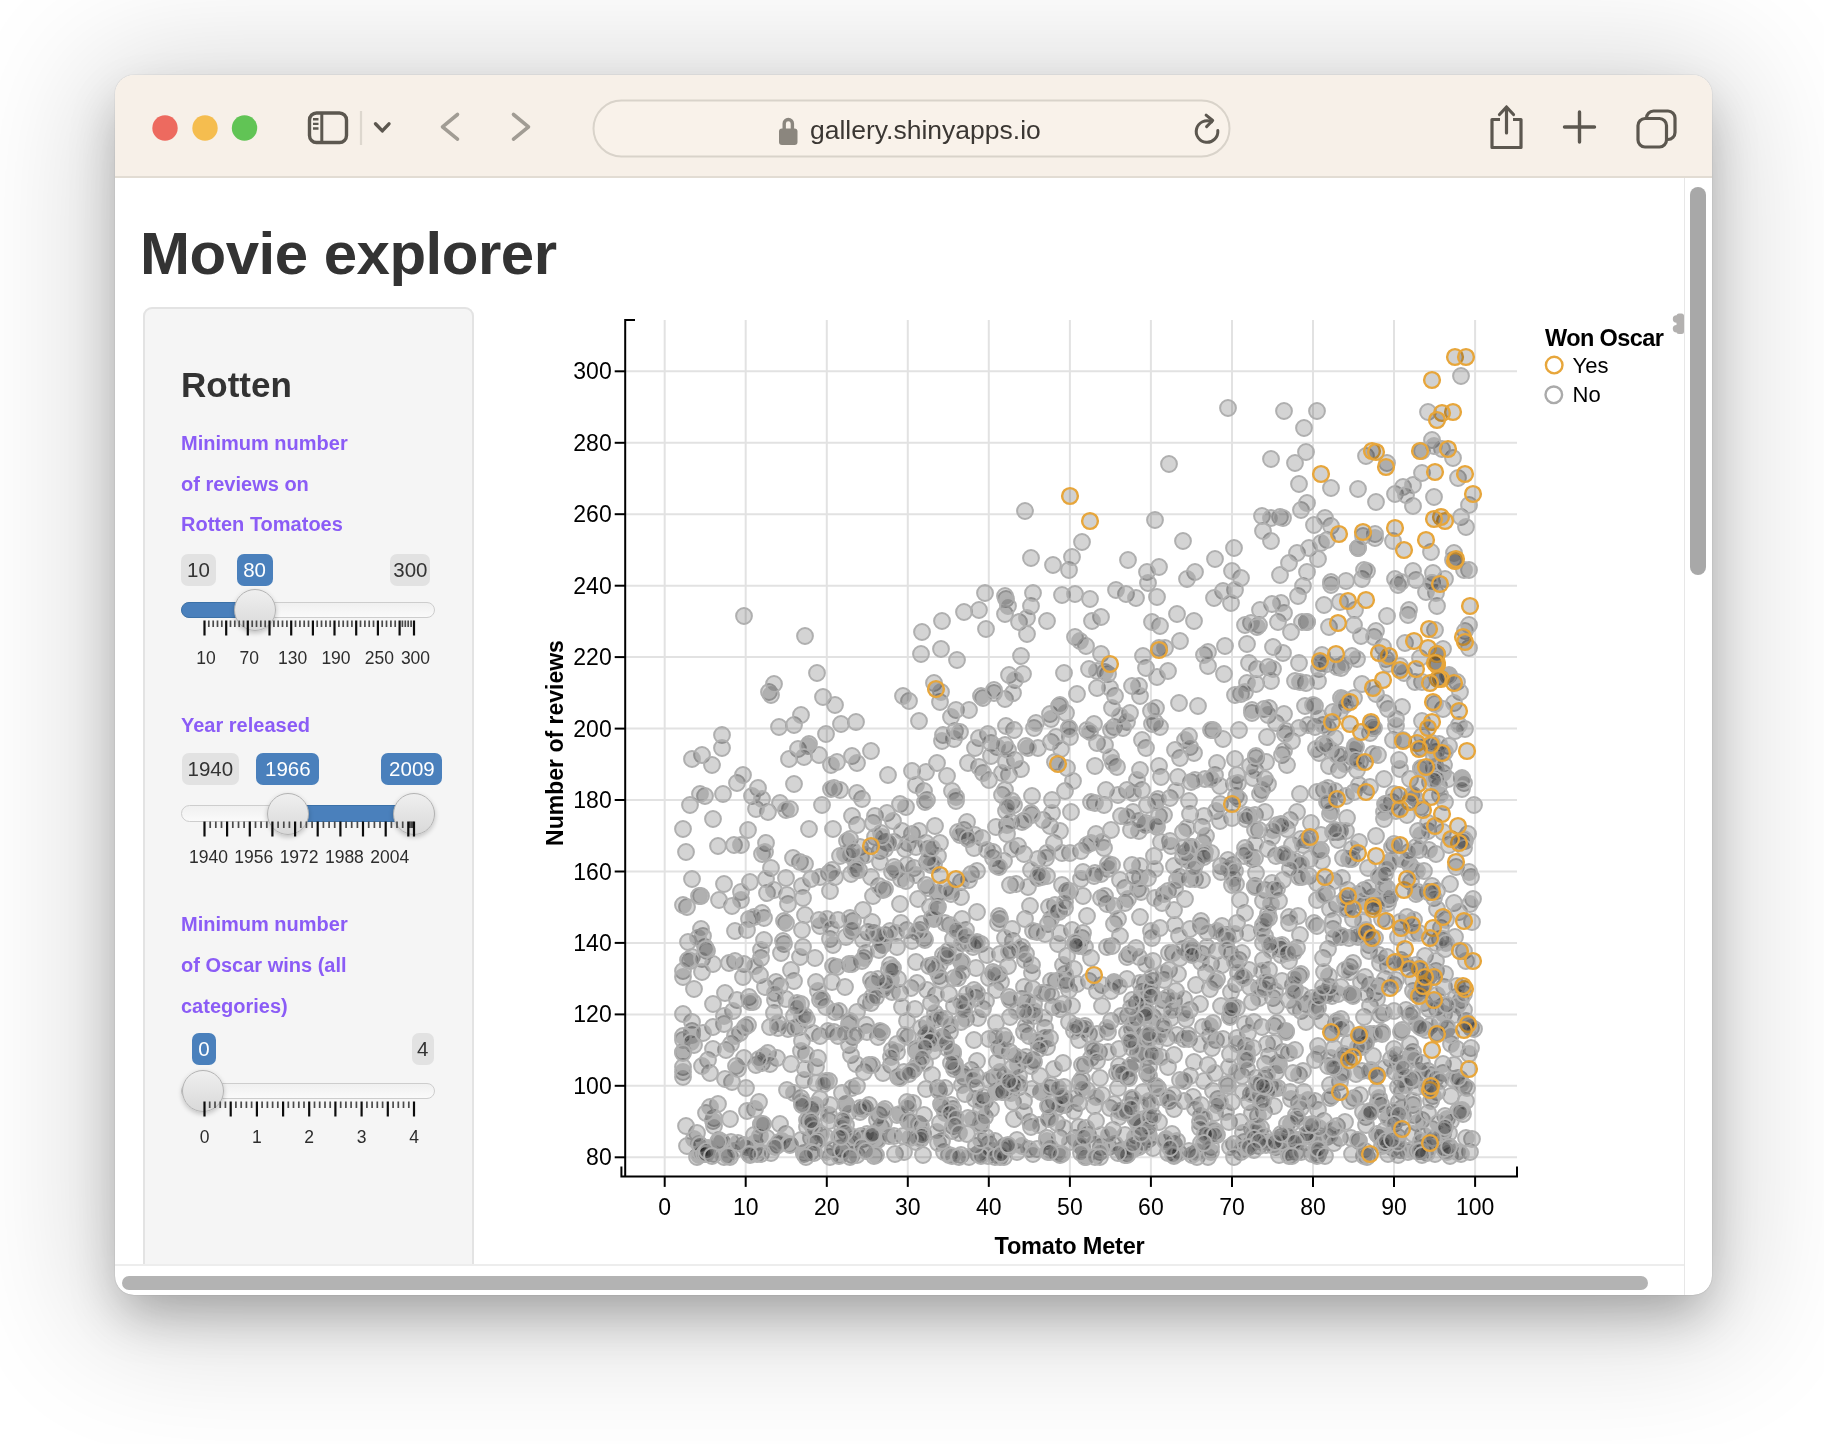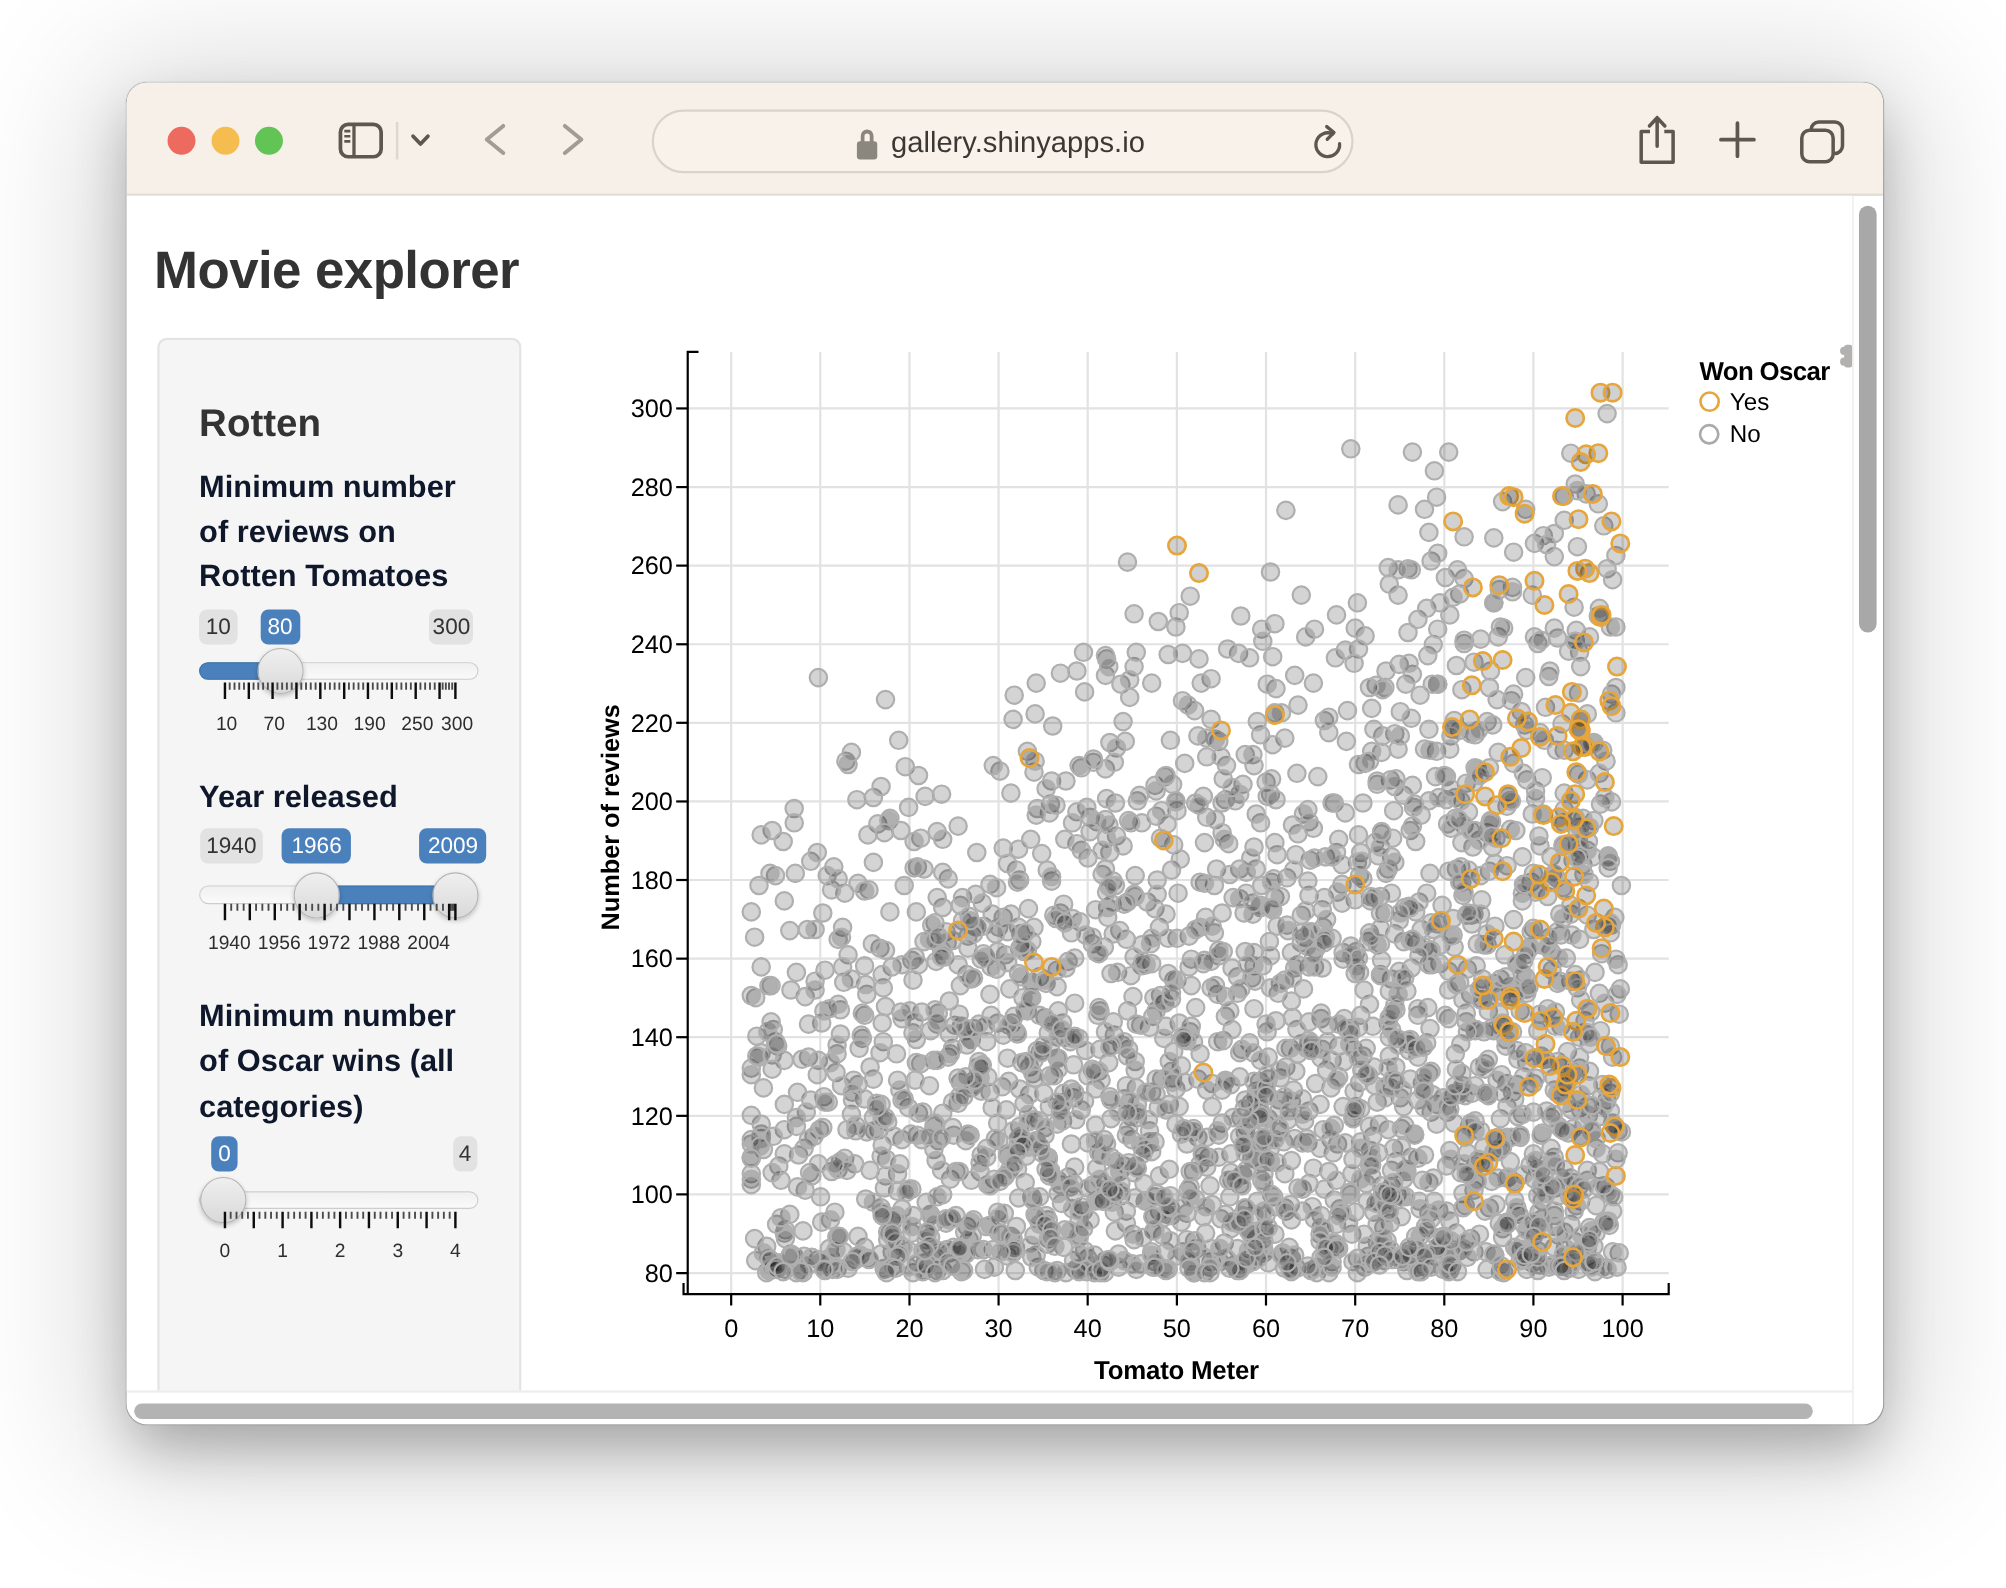--- a/index.html
+++ b/index.html
@@ -1,24 +1,24 @@
 <!DOCTYPE html>
 <html><head><meta charset="utf-8"><style>
 *{margin:0;padding:0;box-sizing:border-box}
 html,body{width:1824px;height:1444px;background:#fff;overflow:hidden;font-family:"Liberation Sans",sans-serif}
 .window{position:absolute;left:115px;top:75px;width:1597px;height:1220px;border-radius:19px;
  background:#fff;overflow:hidden;
  box-shadow:0 24px 50px -6px rgba(0,0,0,0.28),0 14px 130px 28px rgba(0,0,0,0.16),0 0 1px rgba(0,0,0,0.35)}
 .toolbar{position:absolute;left:0;top:0;width:1597px;height:103px;background:#f7f0e8;border-bottom:2px solid #e2dcd3}
 .content{position:absolute;left:0;top:103px;width:1569px;height:1086px;overflow:hidden;background:#fff}
-.h1{position:absolute;left:25px;top:40.5px;font-size:48px;font-weight:700;color:#333;letter-spacing:-0.5px}
+.h1{position:absolute;left:25px;top:40.5px;font-size:60px;font-weight:700;color:#333;letter-spacing:-0.5px}
 .panel{position:absolute;left:27.5px;top:129px;width:331px;height:980px;background:#f5f5f5;
  box-shadow:inset 0 0 0 2px #e3e3e3;border-radius:9px}
 .flt{position:absolute;left:38.5px;top:57.5px;font-size:35px;font-weight:700;color:#333}
-.lbl{position:absolute;left:38.5px;font-size:28px;font-weight:700;color:#0f172a;line-height:40.7px}
+.lbl{position:absolute;left:38.5px;font-size:20px;font-weight:700;color:#8b5cf6;line-height:40.7px}
 .chipg,.chipb{position:absolute;border-radius:7px;text-align:center;color:#333;background:#e2e2e2;font-size:20.5px}
 .chipb{background:#4a80bc;color:#fff}
 .trk{position:absolute;background:linear-gradient(#f0f0f0,#fafafa);border:1px solid #cdcdcd;border-radius:9px}
 .bar{position:absolute;background:#4a80bc;border-radius:9px 0 0 9px;border:1px solid #3b71a8}
 .hdl{position:absolute;border-radius:50%;background:linear-gradient(180deg,#efefef,#d9d9d9);
  border:1.5px solid #b3b3b3;box-shadow:0 2px 5px rgba(0,0,0,0.22)}
 .vline{position:absolute;left:1569px;top:103px;width:1px;height:1117px;background:#e7e7e7}
 .vthumb{position:absolute;left:1574.5px;top:112px;width:16.5px;height:388px;border-radius:8.5px;background:#a8a8a8}
 .bline{position:absolute;left:0;top:1189px;width:1569px;height:2px;background:#ededed}
 .hthumb{position:absolute;left:7px;top:1200.5px;width:1526px;height:14px;border-radius:7px;background:#b3b3b3}

